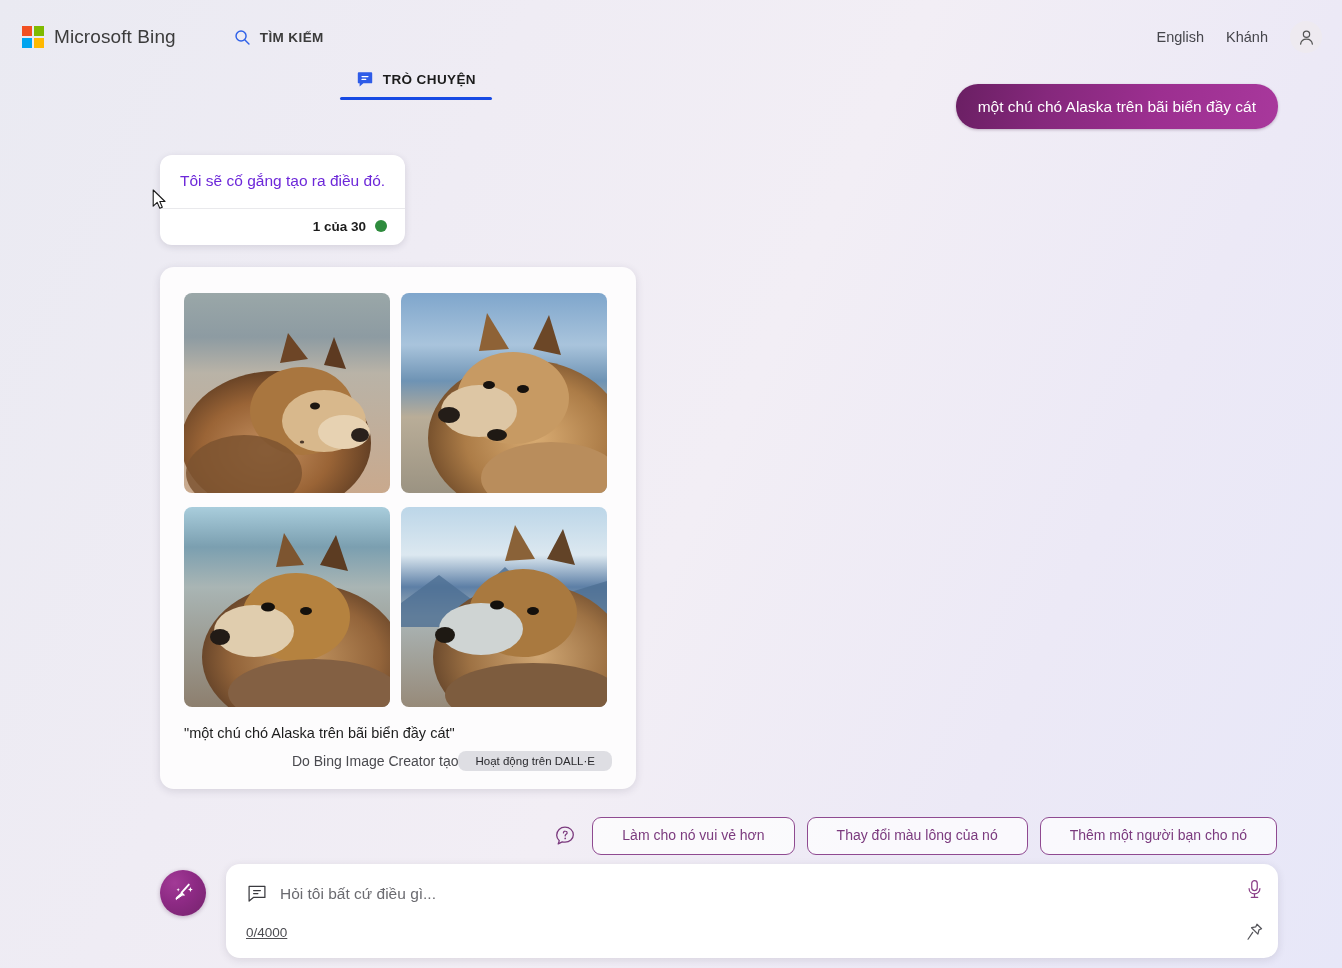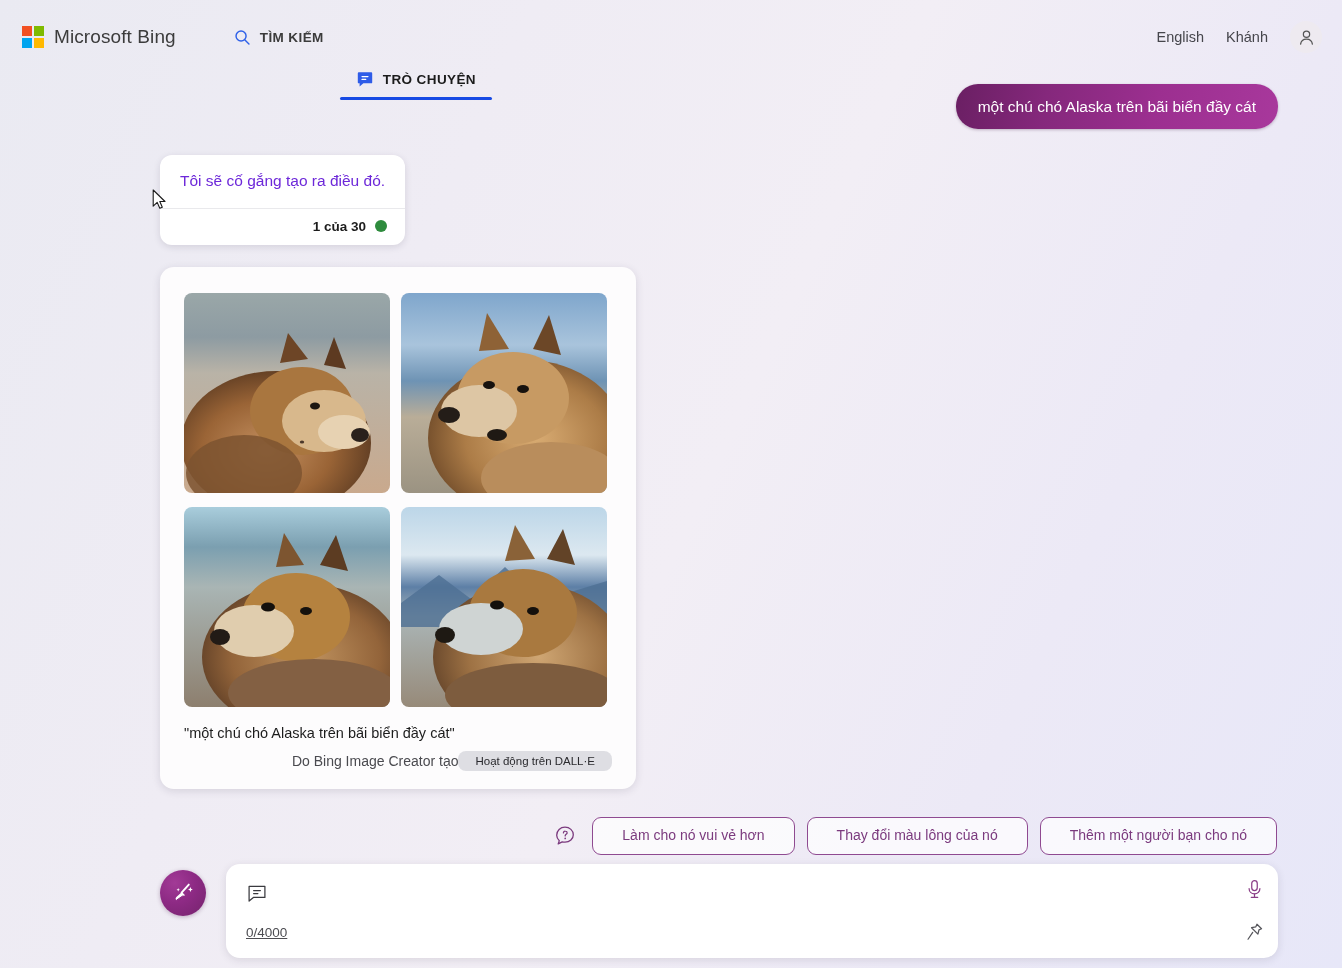--- a/index.html
+++ b/index.html
@@ -542,20 +542,21 @@
 
   <div class="composer">
     <div class="composer-top">
       <span>
         <svg class="chat-bubble-icon" viewBox="0 0 22 22" fill="none">
           <path d="M3.1 3.3h15.8v11.1H7.4L3.1 18V3.3z" stroke="#3a3a3f" stroke-width="1.25" stroke-linejoin="round"></path>
           <rect x="7" y="7" width="8" height="1.2" rx=".6" fill="#3a3a3f"></rect>
           <rect x="7" y="10" width="5.5" height="1.2" rx=".6" fill="#3a3a3f"></rect>
         </svg>
       </span>
+      <input class="composer-input" type="text" placeholder="Hỏi tôi bất cứ điều gì..." style="">
     </div>
 
     <span class="char-count">0/4000</span>
 
     <div class="composer-icons">
       <span>
         <svg class="mic-icon" viewBox="0 0 20 22" fill="none">
           <rect x="7.1" y="2.2" width="5.8" height="10.4" rx="2.9" stroke="#8a3d86" stroke-width="1.3"></rect>
           <path d="M4.3 10.6c0 3.2 2.5 5.6 5.7 5.6s5.7-2.4 5.7-5.6" stroke="#8a3d86" stroke-width="1.3" stroke-linecap="round"></path>
           <line x1="10" y1="16.3" x2="10" y2="19.6" stroke="#8a3d86" stroke-width="1.3" stroke-linecap="round"></line>

